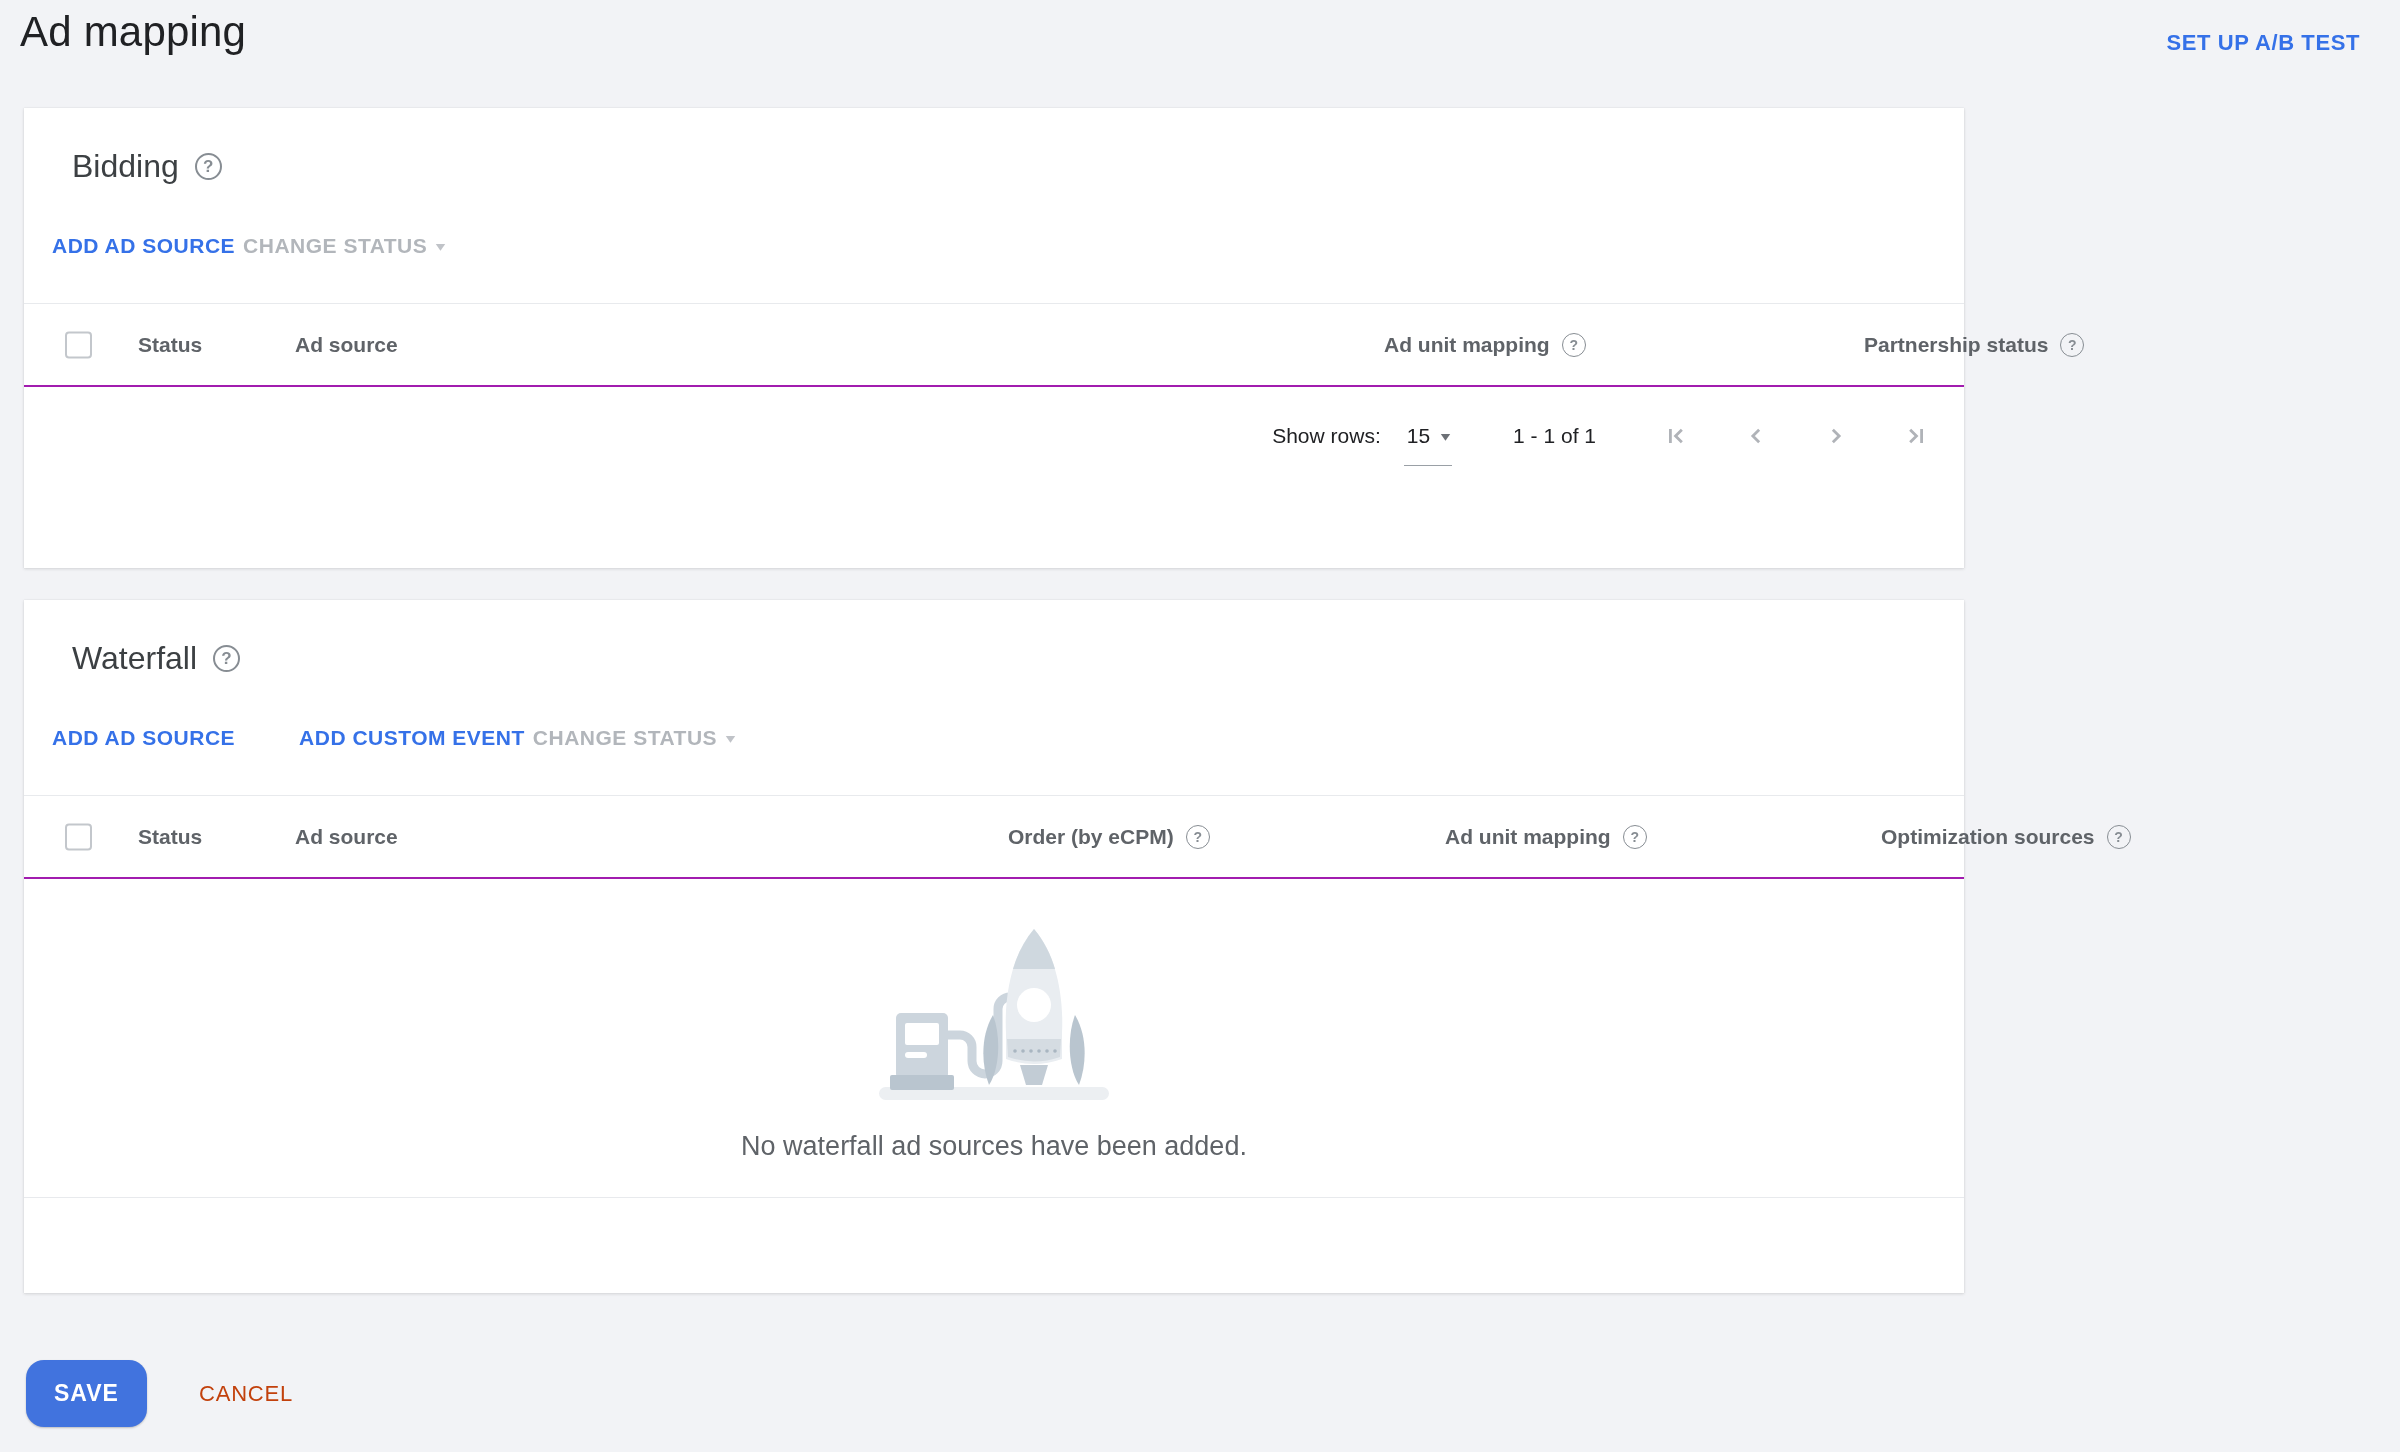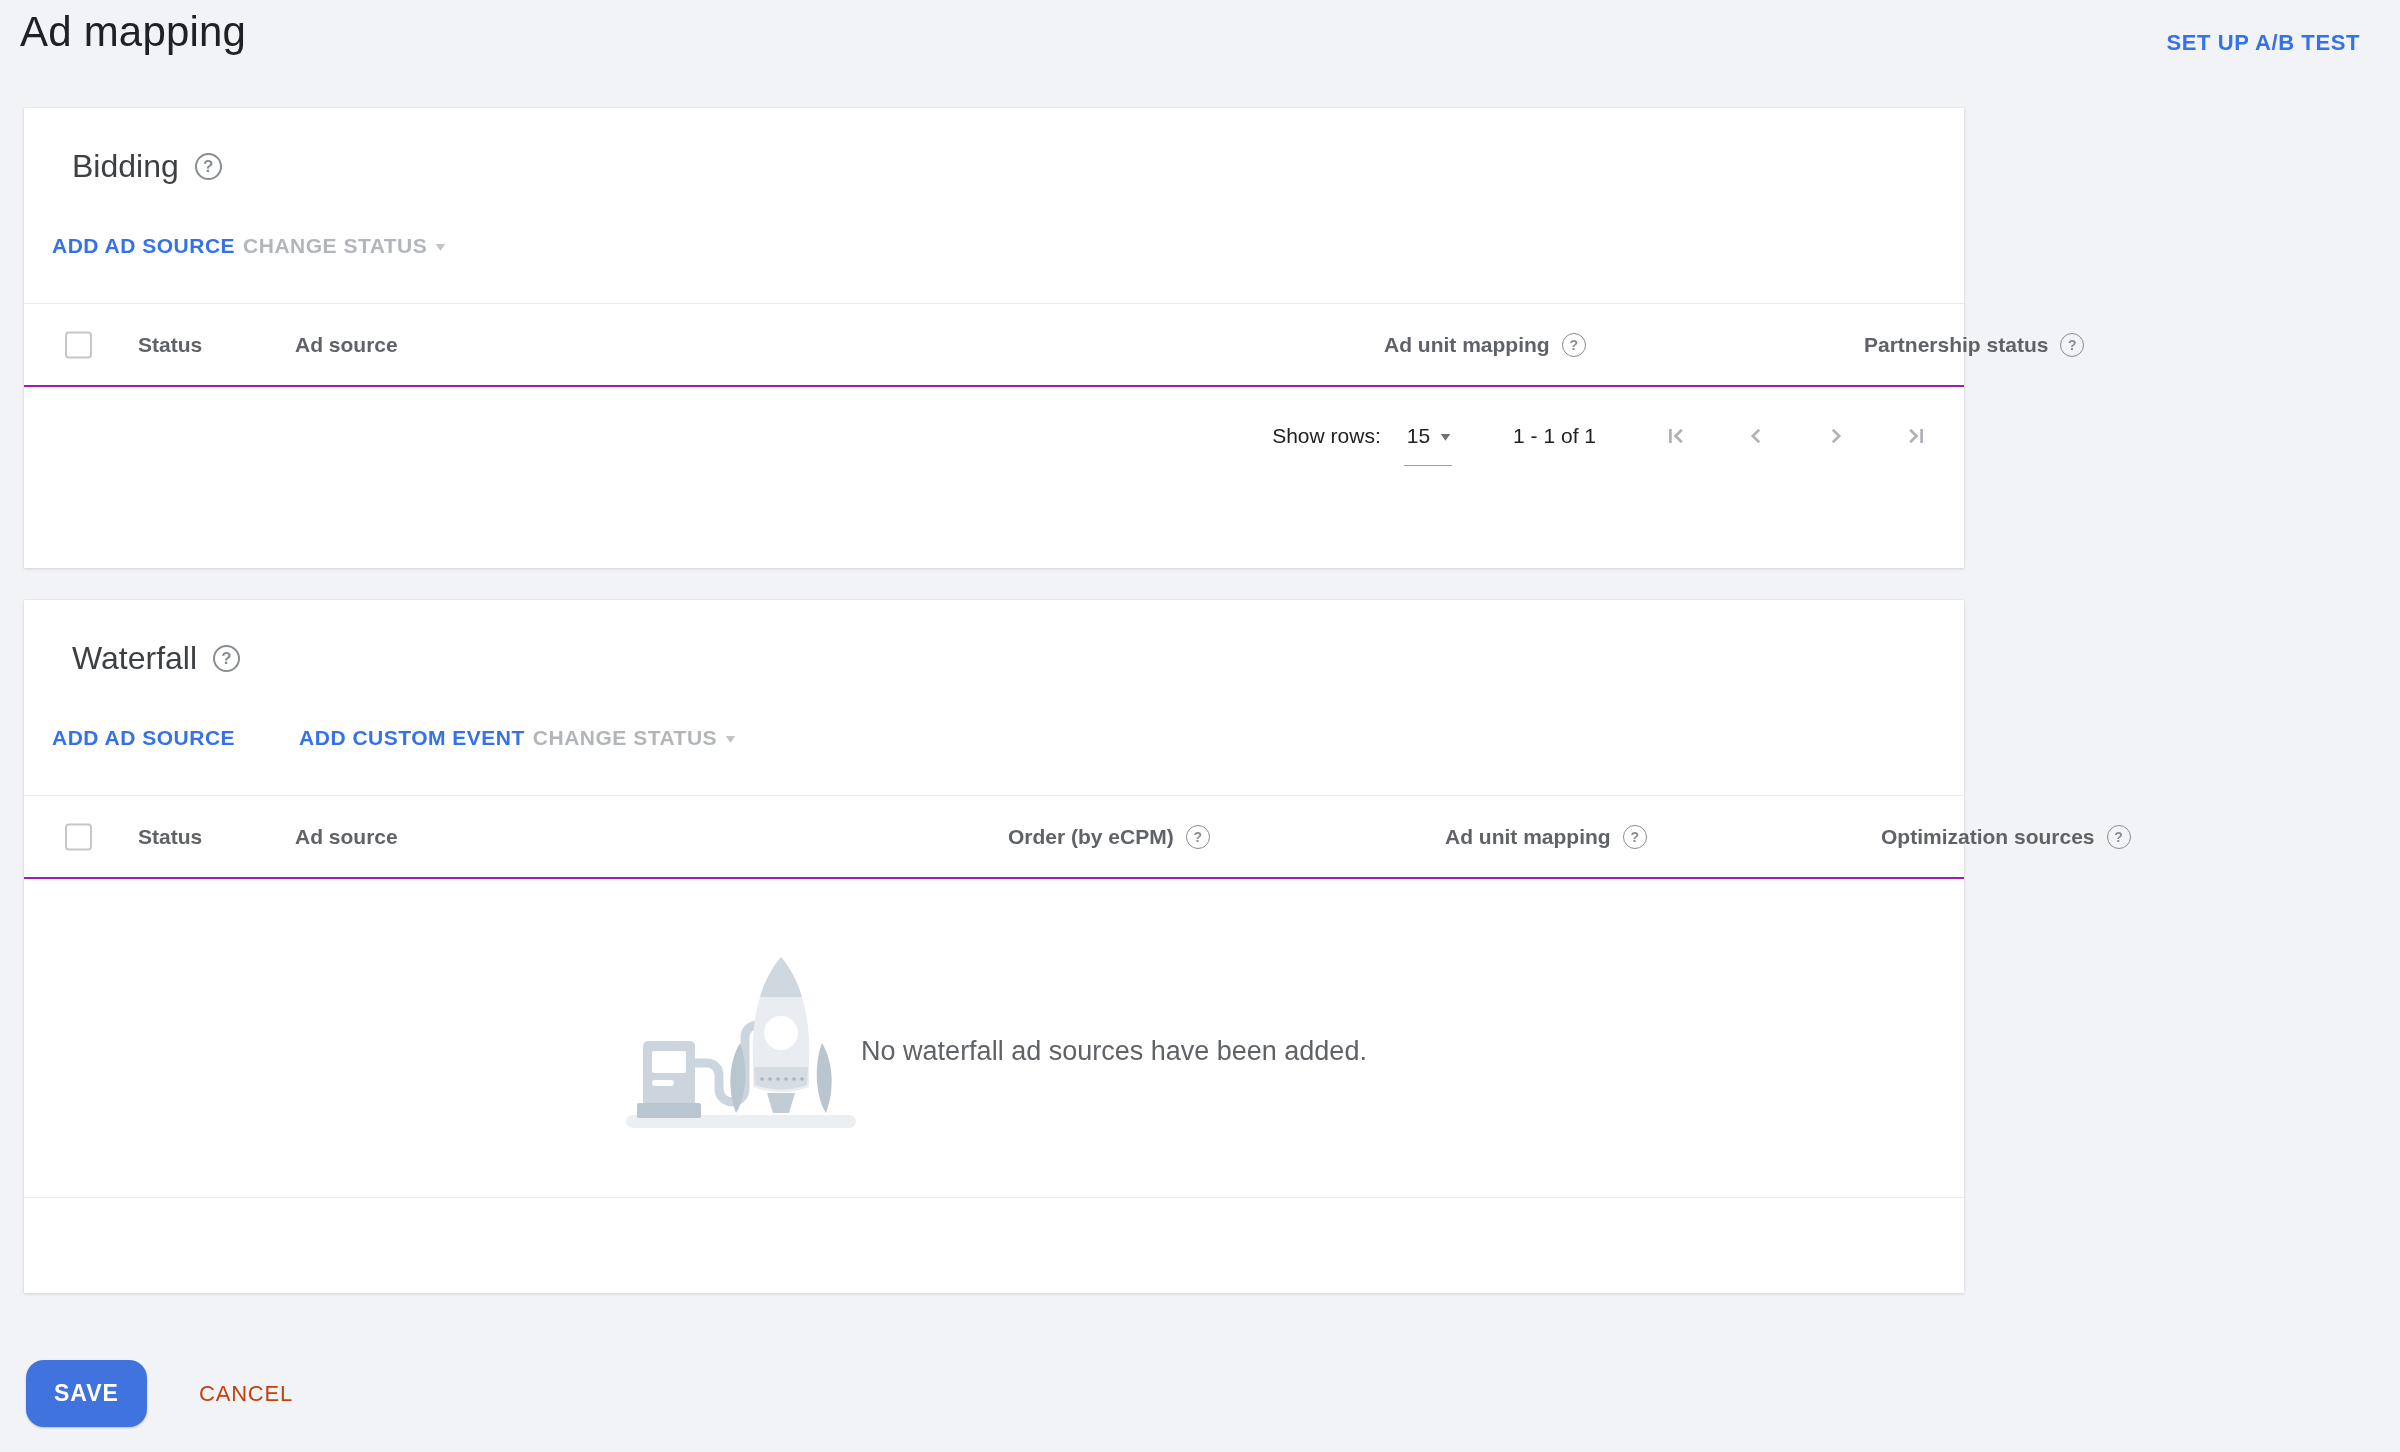--- a/index.html
+++ b/index.html
@@ -90,21 +90,21 @@
     content:""; position:absolute; left:-3px; right:-3px; bottom:-18px;
     border-bottom:1.5px solid #9aa0a6;
   }
   .range-label { margin-right:66px; }
   .pager { display:flex; align-items:center; cursor:pointer; }
   .pager + .pager { margin-left:52px; }
   .pager svg { display:block; }
 
   
   .empty-body {
-    height:318px; display:flex; flex-direction:row;
+    height:318px; display:flex; flex-direction:column;
     align-items:center; justify-content:center;text-align:right;
   }
   .empty-msg { font-size:27px; color:#5f6368; margin-top:26px; }
   .card-footer { border-top:1px solid #e8eaed; height:96px; }
 
   
   .bottom-actions {
     position:absolute; left:26px; top:1360px;
     display:flex; align-items:center; gap:52px;
   }

